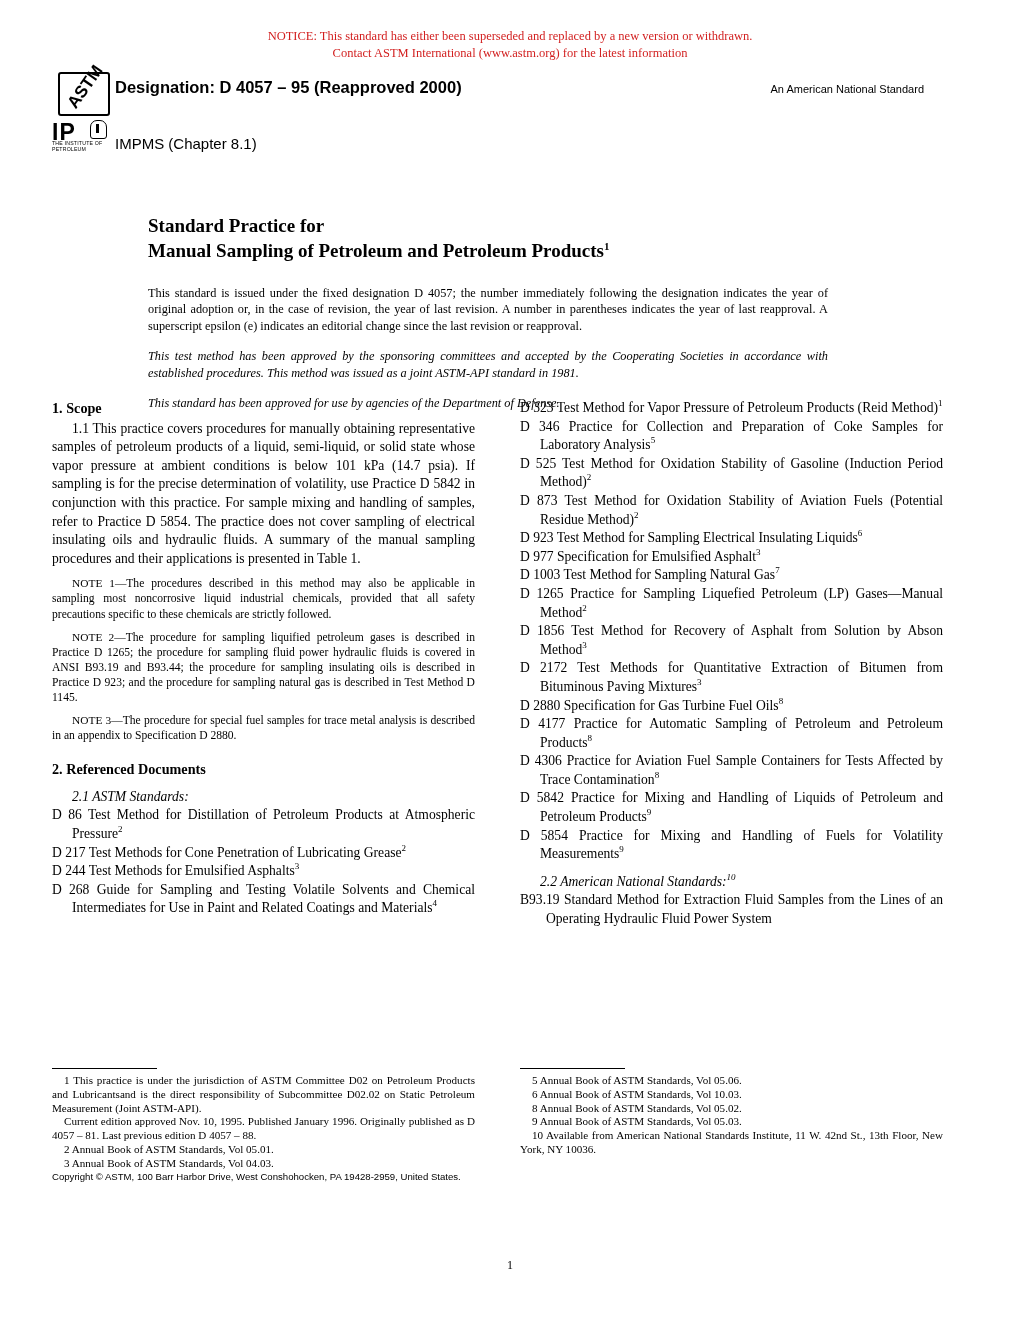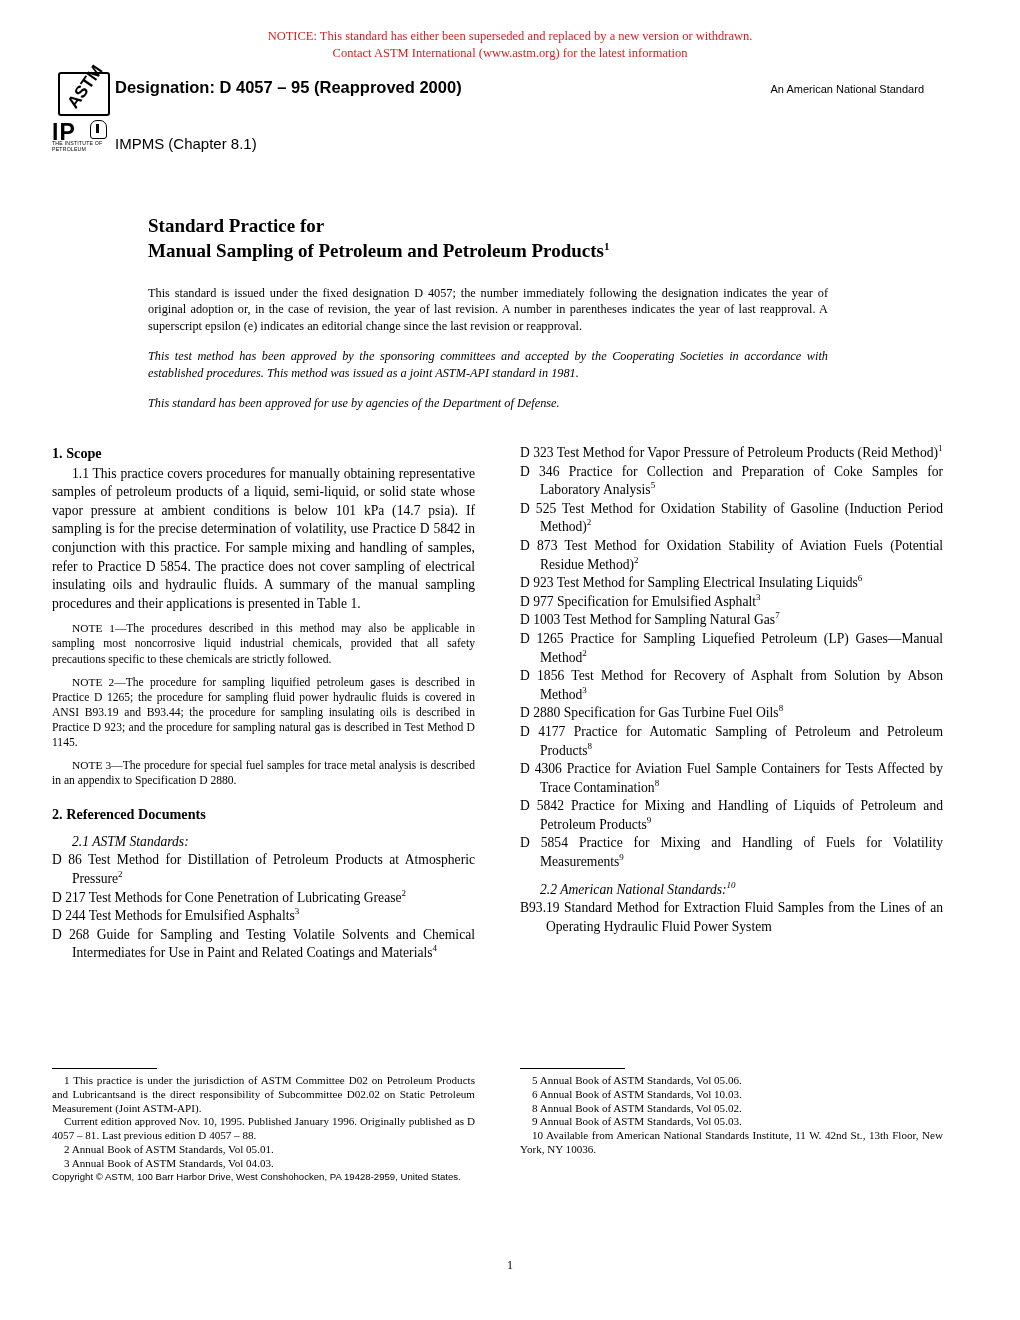--- a/index.html
+++ b/index.html
@@ -160,21 +160,21 @@
   }
   .preamble .italic-blk2 {
     font-style: italic;
     margin-top: 14px;
     display: block;
   }
 
   
   .col {
     position: absolute;
-    top: 444px;
+    top: 399px;
     width: 423px;
     font-size: 13.6px;
     line-height: 18.6px;
     text-align: justify;
   }
   .col.left { left: 52px; }
   .col.right { left: 520px; }
 
   h2.sec {
     font-size: 14.2px;
@@ -323,20 +323,21 @@
     <ul class="reflist" id="astm-list-right">
         <li><span>D 323 </span><span>Test Method for Vapor Pressure of Petroleum Products (Reid Method)</span><sup>1</sup></li>
         <li><span>D 346 </span><span>Practice for Collection and Preparation of Coke Samples for Laboratory Analysis</span><sup>5</sup></li>
         <li><span>D 525 </span><span>Test Method for Oxidation Stability of Gasoline (Induction Period Method)</span><sup>2</sup></li>
         <li><span>D 873 </span><span>Test Method for Oxidation Stability of Aviation Fuels (Potential Residue Method)</span><sup>2</sup></li>
         <li><span>D 923 </span><span>Test Method for Sampling Electrical Insulating Liquids</span><sup>6</sup></li>
         <li><span>D 977 </span><span>Specification for Emulsified Asphalt</span><sup>3</sup></li>
         <li><span>D 1003 </span><span>Test Method for Sampling Natural Gas</span><sup>7</sup></li>
         <li><span>D 1265 </span><span>Practice for Sampling Liquefied Petroleum (LP) Gases—Manual Method</span><sup>2</sup></li>
         <li><span>D 1856 </span><span>Test Method for Recovery of Asphalt from Solution by Abson Method</span><sup>3</sup></li>
+        <li><span>D 2172 </span><span>Test Methods for Quantitative Extraction of Bitumen from Bituminous Paving Mixtures</span><sup>3</sup></li>
         <li><span>D 2880 </span><span>Specification for Gas Turbine Fuel Oils</span><sup>8</sup></li>
         <li><span>D 4177 </span><span>Practice for Automatic Sampling of Petroleum and Petroleum Products</span><sup>8</sup></li>
         <li><span>D 4306 </span><span>Practice for Aviation Fuel Sample Containers for Tests Affected by Trace Contamination</span><sup>8</sup></li>
         <li><span>D 5842 </span><span>Practice for Mixing and Handling of Liquids of Petroleum and Petroleum Products</span><sup>9</sup></li>
         <li><span>D 5854 </span><span>Practice for Mixing and Handling of Fuels for Volatility Measurements</span><sup>9</sup></li>
       </ul>
 
     <p class="subsec"><span>2.2   American National Standards:</span><sup>10</sup></p>
 
     <ul class="reflist" id="ans-list">

